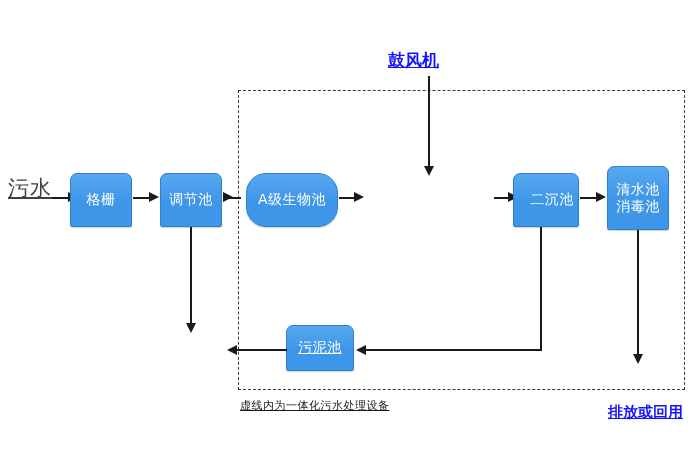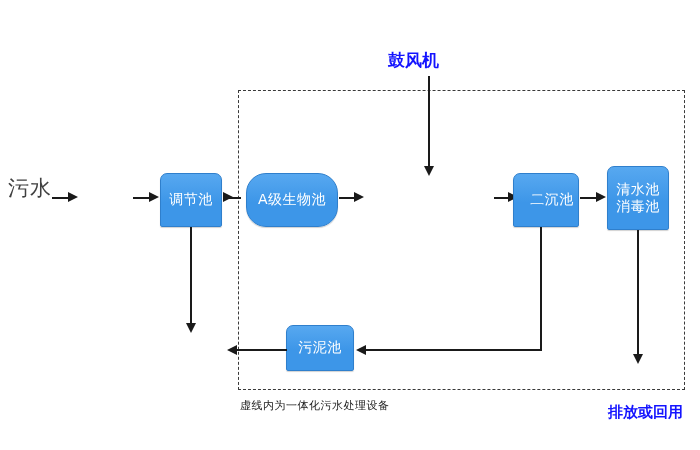--- a/index.html
+++ b/index.html
@@ -46,20 +46,21 @@
     border: 1.6px dashed #3a3a3a;
     background: transparent;
   }
 
   
   .label {
     position: absolute;
     font-size: 15px;
     white-space: nowrap;
     line-height: 1;
+    text-decoration: underline;
   }
   .label.black { color: #404040; font-size: 21px; letter-spacing: 1px; }
   .label.blue  { color: #1414ff; font-weight: bold; }
   .label.caption { color: #1a1a1a; font-size: 11px; letter-spacing: 0.5px; }
 
   
   .hline, .vline {
     position: absolute;
     background: #1a1a1a;
   }
@@ -94,20 +95,21 @@
   <div class="dashed-region" style="left:238px; top:90px; width:447px; height:300px;"></div>
 
   <div class="label blue" style="left:388px; top:52px; font-size:17px;">鼓风机</div>
   <div class="vline" style="left:428px; top:76px; height:92px;"></div>
   <div class="arrowhead down" style="left:424px; top:166px;"></div>
 
   <div class="label black" style="left:8px; top:178px;">污水</div>
   <div class="hline" style="left:52px; top:197px; width:18px;"></div>
   <div class="arrowhead right" style="left:68px; top:192px;"></div>
 
+  <div class="node" style="left:70px; top:173px; width:62px; height:54px;">格栅</div>
 
   <div class="hline" style="left:133px; top:197px; width:18px;"></div>
   <div class="arrowhead right" style="left:149px; top:192px;"></div>
 
   <div class="node" style="left:160px; top:173px; width:62px; height:54px;">调节池</div>
 
   <div class="hline" style="left:223px; top:197px; width:18px;"></div>
   <div class="arrowhead right" style="left:223px; top:192px;"></div>
 
   <div class="vline" style="left:190px; top:227px; height:98px;"></div>
@@ -130,21 +132,21 @@
   <div class="vline" style="left:540px; top:227px; height:124px;"></div>
   <div class="hline" style="left:365px; top:349px; width:177px;"></div>
   <div class="arrowhead left" style="left:356px; top:345px;"></div>
 
   <div class="node" style="left:607px; top:166px; width:62px; height:64px;">清水池
 消毒池</div>
 
   <div class="vline" style="left:637px; top:230px; height:126px;"></div>
   <div class="arrowhead down" style="left:633px; top:354px;"></div>
 
-  <div class="node" style="left:286px; top:325px; width:68px; height:46px;">污泥池</div>
+  <div class="node" style="left:286px; top:325px; width:68px; height:46px;text-decoration:underline;">污泥池</div>
 
   <div class="hline" style="left:235px; top:349px; width:52px;"></div>
   <div class="arrowhead left" style="left:227px; top:345px;"></div>
 
 
   <div class="label blue" style="left:608px; top:405px; font-size:15px;">排放或回用</div>
 
   <div class="label caption" style="left:240px; top:400px;">虚线内为一体化污水处理设备</div>
 
 </div>

